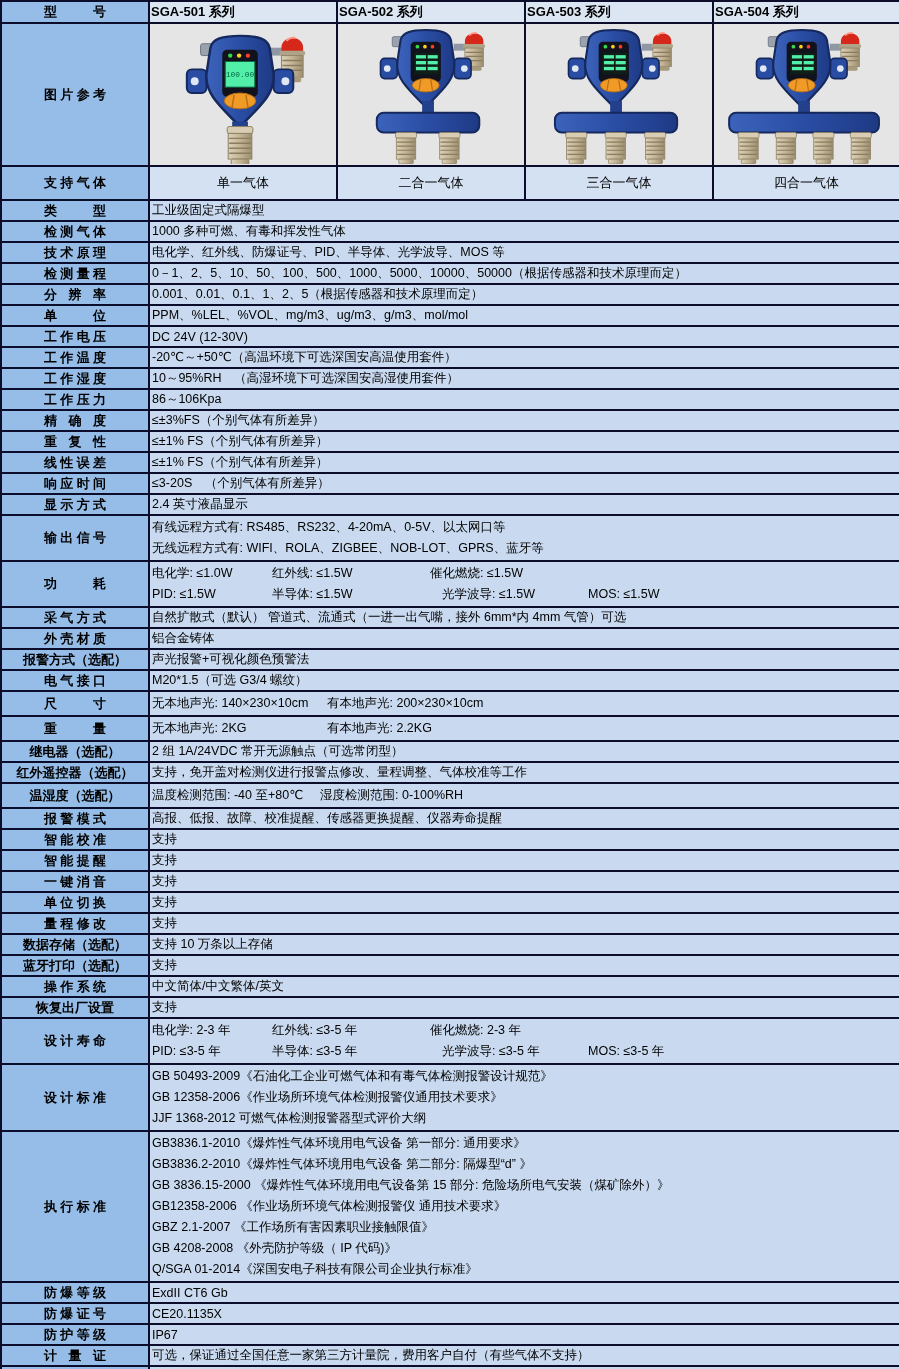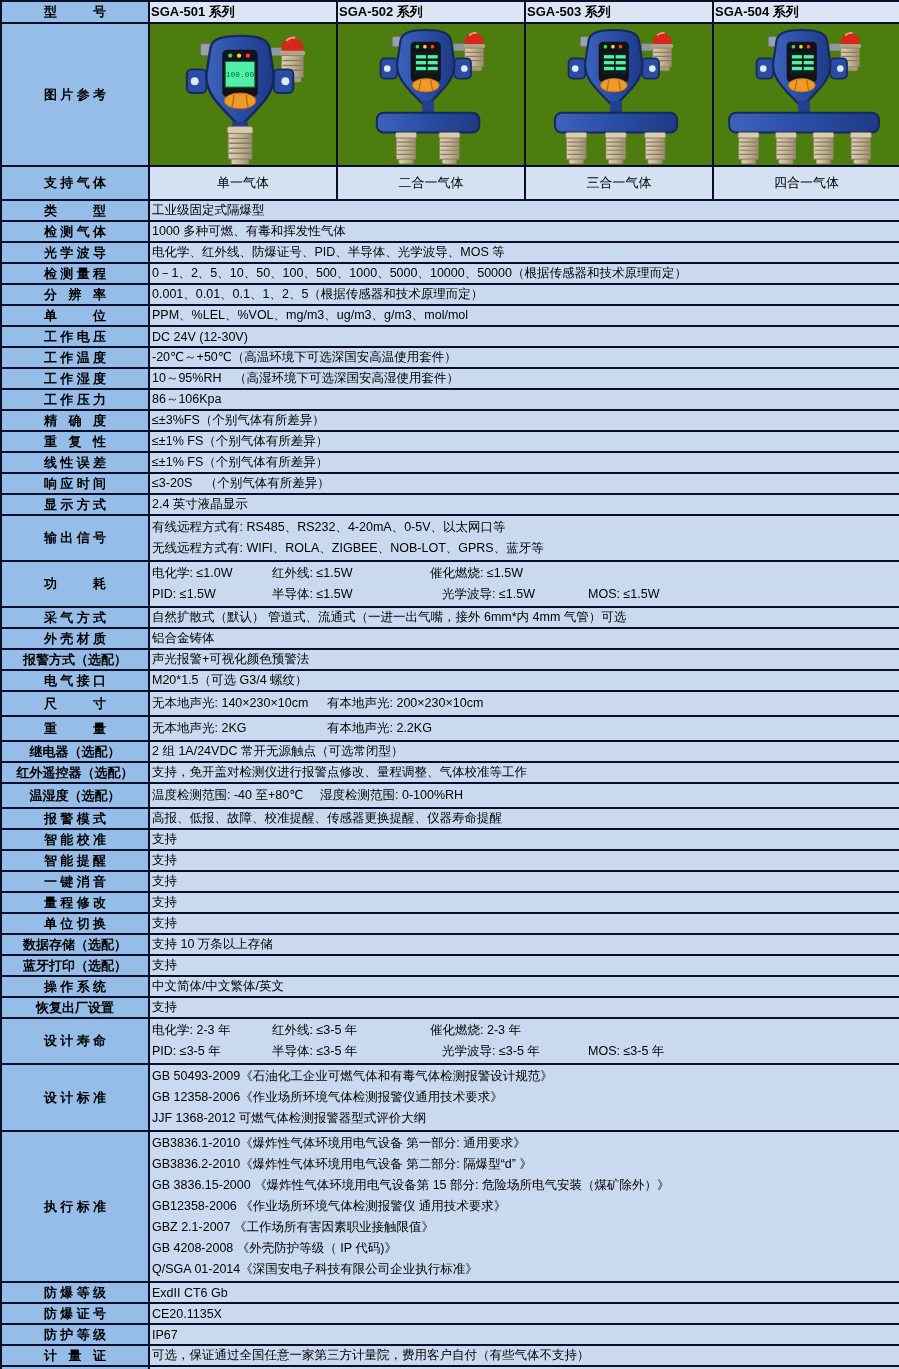--- a/index.html
+++ b/index.html
@@ -11,21 +11,21 @@
   tr.h-img{height:143px;}
   tr.h-gas{height:34px;}
   tr.h2{height:43px;}
   tr.h3{height:64px;}
   tr.h7{height:150px;}
   .lt{background:#96BDE8;text-align:center;font-weight:bold;font-size:13px;padding:0 4px;}
   .lbl{display:inline-block;min-width:62px;text-align:justify;text-align-last:justify;white-space:nowrap;}
   .ct{background:#C9DAF0;font-size:12.5px;padding:1px 2px;white-space:nowrap;}
   .hd{background:#DCE6F2;text-align:left;font-weight:bold;font-size:13px;}
   .gas{background:#D3E1F2;text-align:center;font-size:13px;}
-  .img-td{background:#4d7c0f;text-align:center;padding:0;}
+  .img-td{background:#e5e5e5;text-align:center;padding:0;}
   .ln{line-height:21px;white-space:nowrap;}
   .sg{display:inline-block;white-space:nowrap;vertical-align:top;}
   .s1{width:120px;}
   .s2{width:158px;}
   .s3{width:146px;margin-left:12px;}
   .w175{width:175px;}
   .w168{width:168px;}
   svg{display:block;margin:0 auto;}
   .defs-holder{position:absolute;width:0;height:0;overflow:hidden;}
 </style>
@@ -168,21 +168,21 @@
 
 <tr>
   <td class="lt"><span class="lbl">类型</span></td>
   <td class="ct" colspan="4">工业级固定式隔爆型</td>
 </tr>
 <tr>
   <td class="lt"><span class="lbl">检测气体</span></td>
   <td class="ct" colspan="4">1000 多种可燃、有毒和挥发性气体</td>
 </tr>
 <tr>
-  <td class="lt"><span class="lbl">光学波导</span></td>
+  <td class="lt"><span class="lbl">技术原理</span></td>
   <td class="ct" colspan="4">电化学、红外线、防爆证号、PID、半导体、光学波导、MOS 等</td>
 </tr>
 <tr>
   <td class="lt"><span class="lbl">检测量程</span></td>
   <td class="ct" colspan="4">0－1、2、5、10、50、100、500、1000、5000、10000、50000（根据传感器和技术原理而定）</td>
 </tr>
 <tr>
   <td class="lt"><span class="lbl">分辨率</span></td>
   <td class="ct" colspan="4">0.001、0.01、0.1、1、2、5（根据传感器和技术原理而定）</td>
 </tr>
@@ -292,25 +292,25 @@
 </tr>
 <tr>
   <td class="lt"><span class="lbl">智能提醒</span></td>
   <td class="ct" colspan="4">支持</td>
 </tr>
 <tr>
   <td class="lt"><span class="lbl">一键消音</span></td>
   <td class="ct" colspan="4">支持</td>
 </tr>
 <tr>
+  <td class="lt"><span class="lbl">单位切换</span></td>
+  <td class="ct" colspan="4">支持</td>
+</tr>
+<tr>
   <td class="lt"><span class="lbl">量程修改</span></td>
-  <td class="ct" colspan="4">支持</td>
-</tr>
-<tr>
-  <td class="lt"><span class="lbl">单位切换</span></td>
   <td class="ct" colspan="4">支持</td>
 </tr>
 <tr>
   <td class="lt"><span class="lbl">数据存储（选配）</span></td>
   <td class="ct" colspan="4">支持 10 万条以上存储</td>
 </tr>
 <tr>
   <td class="lt"><span class="lbl">蓝牙打印（选配）</span></td>
   <td class="ct" colspan="4">支持</td>
 </tr>

